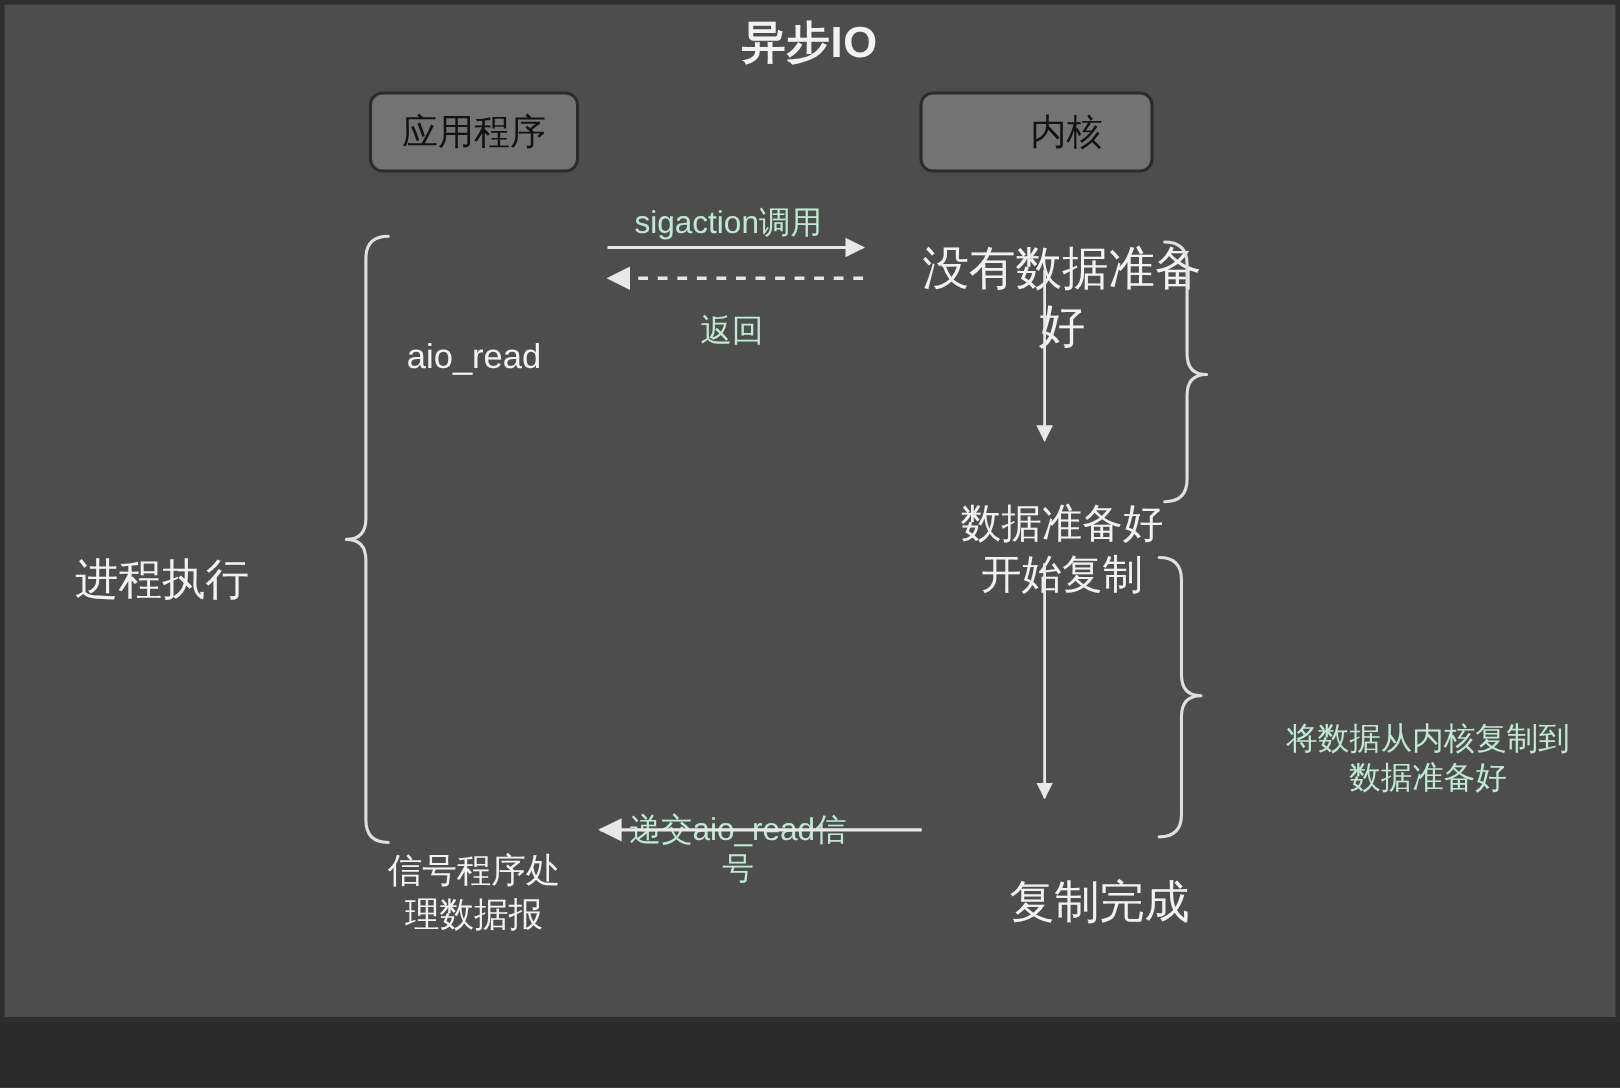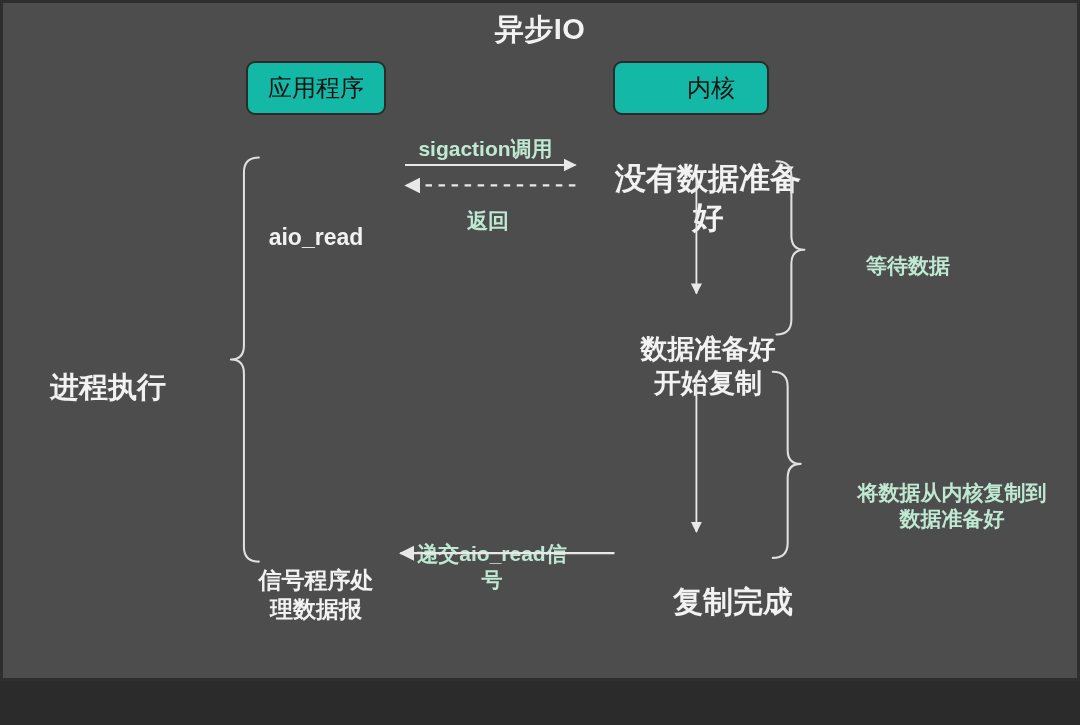--- a/index.html
+++ b/index.html
@@ -22,33 +22,32 @@
     left: 0; top: 0;
     width: 100%; height: 100%;
     pointer-events: none;
   }
   .txt {
     position: absolute;
     color: #f2f2f2;
     white-space: pre-line;
     text-align: center;
     line-height: 1.25;
-    font-weight: bold;
   }
   .green { color: #bfe9d2; }
   #title {
     left: 0; right: 0;
     top: 8px;
     font-size: 29px;
     font-weight: bold;
     letter-spacing: 0.5px;
   }
   .node-box {
     position: absolute;
-    background: #14b8a6;
+    background: #737373;
     color: #121212;
     border: 2px solid #2b2b2b;
     border-radius: 9px;
     display: flex;
     align-items: center;
     justify-content: center;
     font-size: 24px;
     box-sizing: border-box;
   }
   #box-app  { left: 243px; top: 58px;  width: 140px; height: 54px; }
@@ -86,21 +85,20 @@
   <div class="txt" id="lbl-no-data">没有数据准备好</div>
   <div class="txt" id="lbl-data-ready">数据准备好
 开始复制</div>
   <div class="txt" id="lbl-copy-done">复制完成</div>
   <div class="txt" id="lbl-sig-handler">信号程序处
 理数据报</div>
   <div class="txt" id="lbl-process-exec">进程执行</div>
 
   <div class="txt green" id="lbl-sigaction">sigaction调用</div>
   <div class="txt green" id="lbl-return">返回</div>
-  <div class="txt green" id="lbl-wait-data">等待数据</div>
   <div class="txt green" id="lbl-copy-k2u">将数据从内核复制到
 数据准备好</div>
   <div class="txt green" id="lbl-deliver">递交aio_read信
 号</div>
 
   <svg class="svg-layer" viewBox="0 0 1080 725">
     <defs>
       <marker id="arrowR" viewBox="0 0 10 10" refX="9" refY="5" markerWidth="7" markerHeight="7" orient="auto-start-reverse">
         <path d="M 0 0 L 10 5 L 0 10 z" fill="#e8e8e8"></path>
       </marker>

